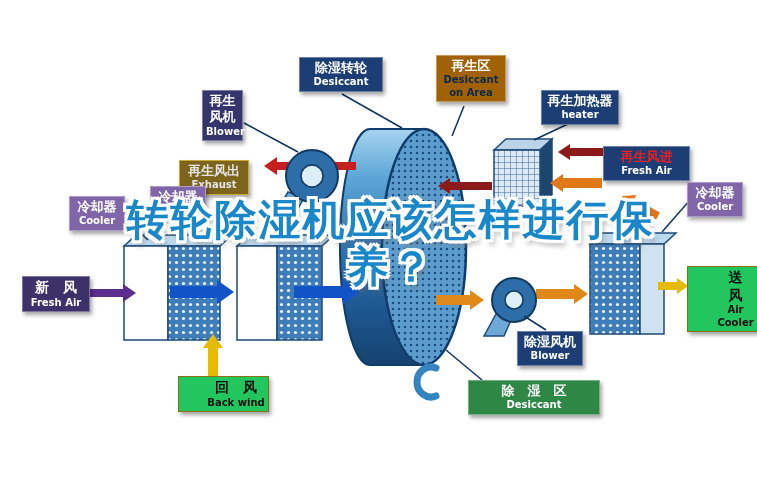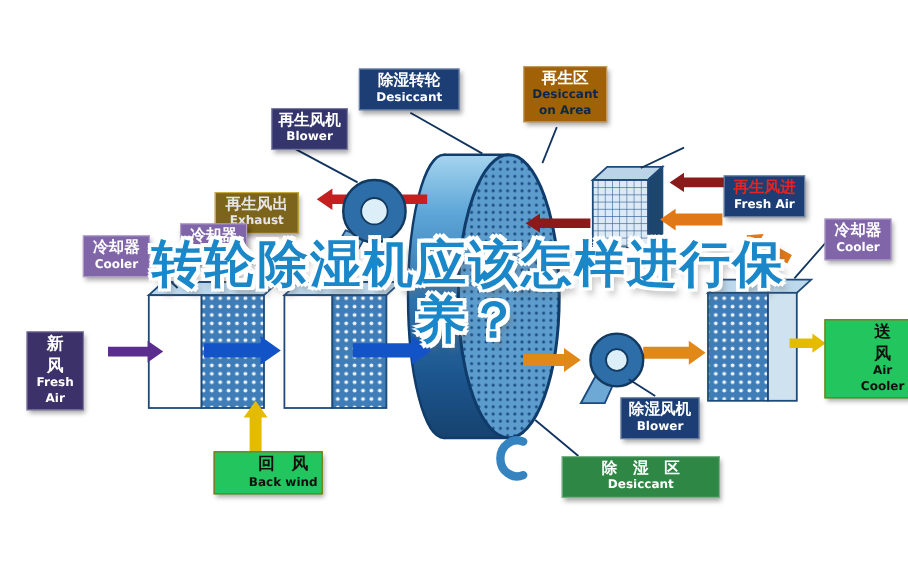--- a/index.html
+++ b/index.html
@@ -133,52 +133,56 @@
     <span class="zh">除湿转轮</span>
     <span class="en">Desiccant</span>
   </div>
 
   <div class="lbl blue" style="left:424px;top:55px;width:70px">
     <span class="zh">再生区</span>
     <span class="en">Desiccant</span>
     <span class="en">on Area</span>
   </div>
 
-  <div class="lbl indigo" style="left:214px;top:90px;width:64px">
+  <div class="lbl indigo" style="left:190px;top:90px;width:41px">
     <span class="zh">再生风机</span>
     <span class="en">Blower</span>
   </div>
 
+  <div class="lbl navy" style="left:529px;top:90px;width:78px">
+    <span class="zh">再生加热器</span>
+    <span class="en">heater</span>
+  </div>
 
   <div class="lbl olive" style="left:167px;top:160px;width:70px">
     <span class="zh">再生风出</span>
     <span class="en">Exhaust</span>
   </div>
 
-  <div class="lbl navy redzh" style="left:591px;top:146px;width:68px">
+  <div class="lbl navy redzh" style="left:591px;top:146px;width:87px">
     <span class="zh">再生风进</span>
     <span class="en">Fresh Air</span>
   </div>
 
   <div class="lbl purple" style="left:57px;top:196px;width:56px">
     <span class="zh">冷却器</span>
     <span class="en">Cooler</span>
   </div>
 
   <div class="lbl purple" style="left:138px;top:186px;width:56px">
     <span class="zh">冷却器</span>
     <span class="en">Cooler</span>
   </div>
 
   <div class="lbl purple" style="left:675px;top:182px;width:56px">
     <span class="zh">冷却器</span>
     <span class="en">Cooler</span>
   </div>
 
-  <div class="lbl darkpurple" style="left:10px;top:276px;width:48px">
+  <div class="lbl darkpurple" style="left:10px;top:276px;width:68px">
     <span class="zh">新　风</span>
     <span class="en">Fresh Air</span>
   </div>
 
   <div class="lbl yellowbox" style="left:166px;top:376px;width:91px">
     <span class="zh">回　风</span>
     <span class="en">Back wind</span>
   </div>
 
   <div class="lbl yellowbox" style="left:675px;top:266px;width:72px">

